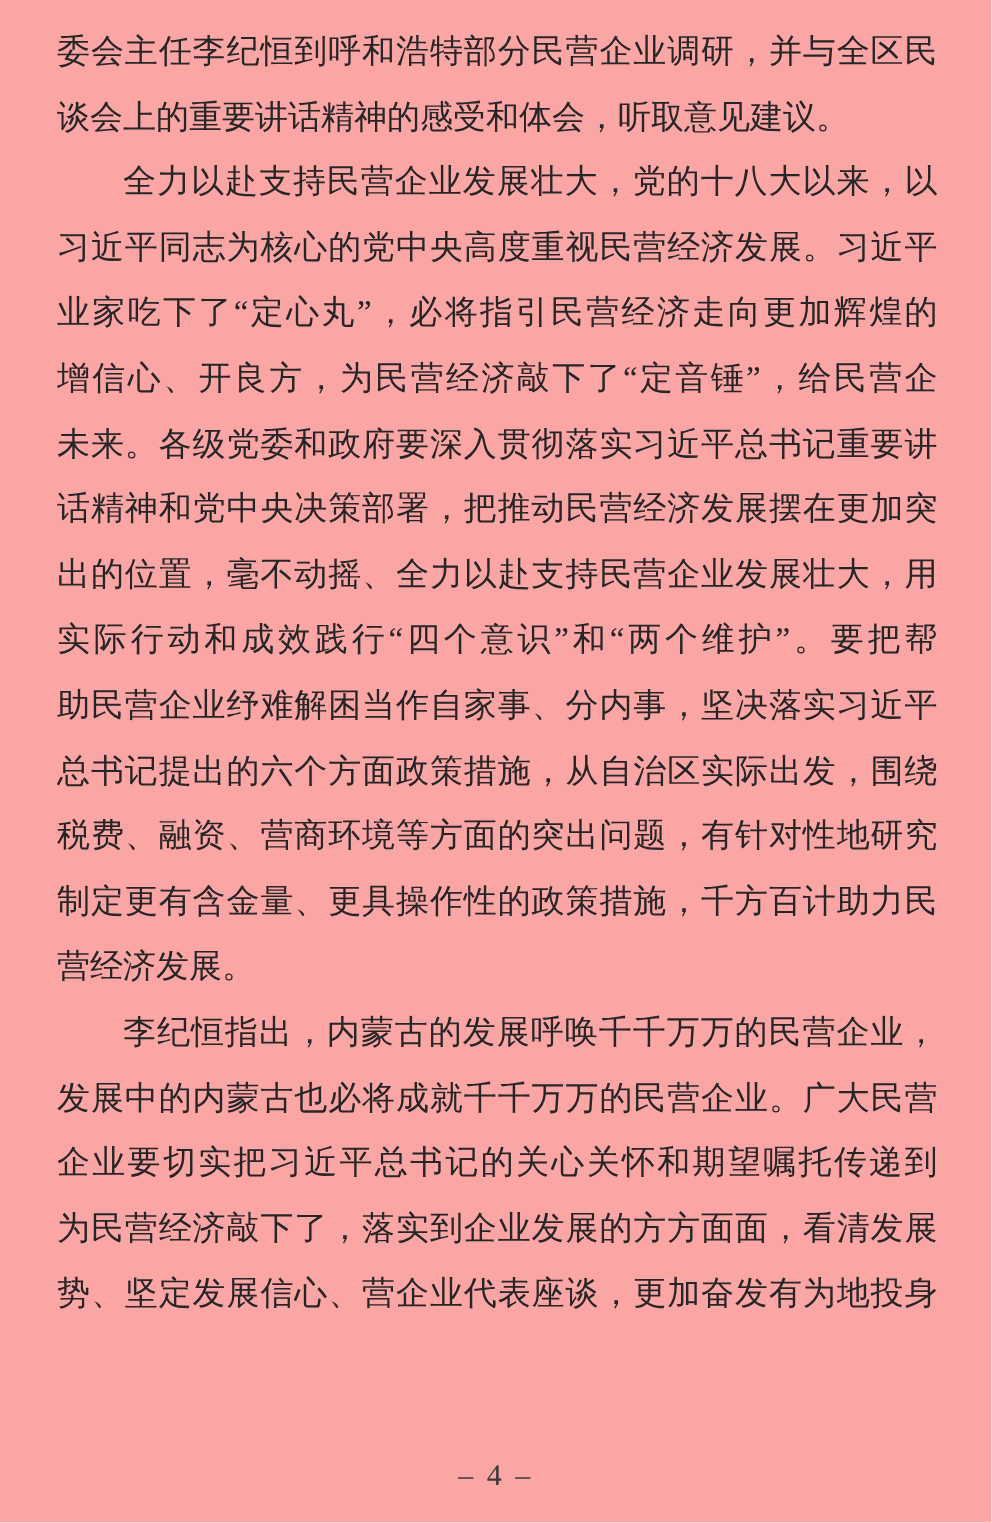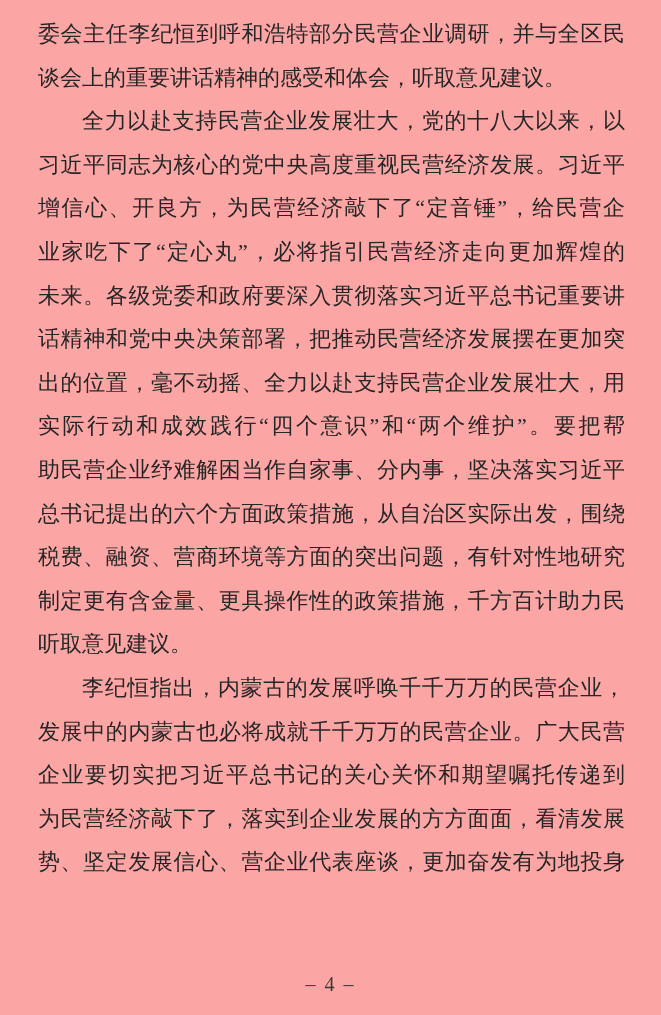--- a/index.html
+++ b/index.html
@@ -61,31 +61,31 @@
   <div class="doc-body">
 
     <div class="para">
       <div class="line">委会主任李纪恒到呼和浩特部分民营企业调研，并与全区民</div>
       <div class="line end">谈会上的重要讲话精神的感受和体会，听取意见建议。</div>
     </div>
 
     <div class="para">
       <div class="line first">全力以赴支持民营企业发展壮大，党的十八大以来，以</div>
       <div class="line">习近平同志为核心的党中央高度重视民营经济发展。习近平</div>
+      <div class="line">业家吃下了“定心丸”，必将指引民营经济走向更加辉煌的</div>
       <div class="line">增信心、开良方，为民营经济敲下了“定音锤”，给民营企</div>
-      <div class="line">业家吃下了“定心丸”，必将指引民营经济走向更加辉煌的</div>
       <div class="line">未来。各级党委和政府要深入贯彻落实习近平总书记重要讲</div>
       <div class="line">话精神和党中央决策部署，把推动民营经济发展摆在更加突</div>
       <div class="line">出的位置，毫不动摇、全力以赴支持民营企业发展壮大，用</div>
       <div class="line">实际行动和成效践行“四个意识”和“两个维护”。要把帮</div>
       <div class="line">助民营企业纾难解困当作自家事、分内事，坚决落实习近平</div>
       <div class="line">总书记提出的六个方面政策措施，从自治区实际出发，围绕</div>
       <div class="line">税费、融资、营商环境等方面的突出问题，有针对性地研究</div>
       <div class="line">制定更有含金量、更具操作性的政策措施，千方百计助力民</div>
-      <div class="line end">听取意见建议。</div>
+      <div class="line end">营经济发展。</div>
     </div>
 
     <div class="para">
       <div class="line first">李纪恒指出，内蒙古的发展呼唤千千万万的民营企业，</div>
       <div class="line">发展中的内蒙古也必将成就千千万万的民营企业。广大民营</div>
       <div class="line">企业要切实把习近平总书记的关心关怀和期望嘱托传递到</div>
       <div class="line">为民营经济敲下了，落实到企业发展的方方面面，看清发展大</div>
       <div class="line">势、坚定发展信心、营企业代表座谈，更加奋发有为地投身经</div>
     </div>
 

